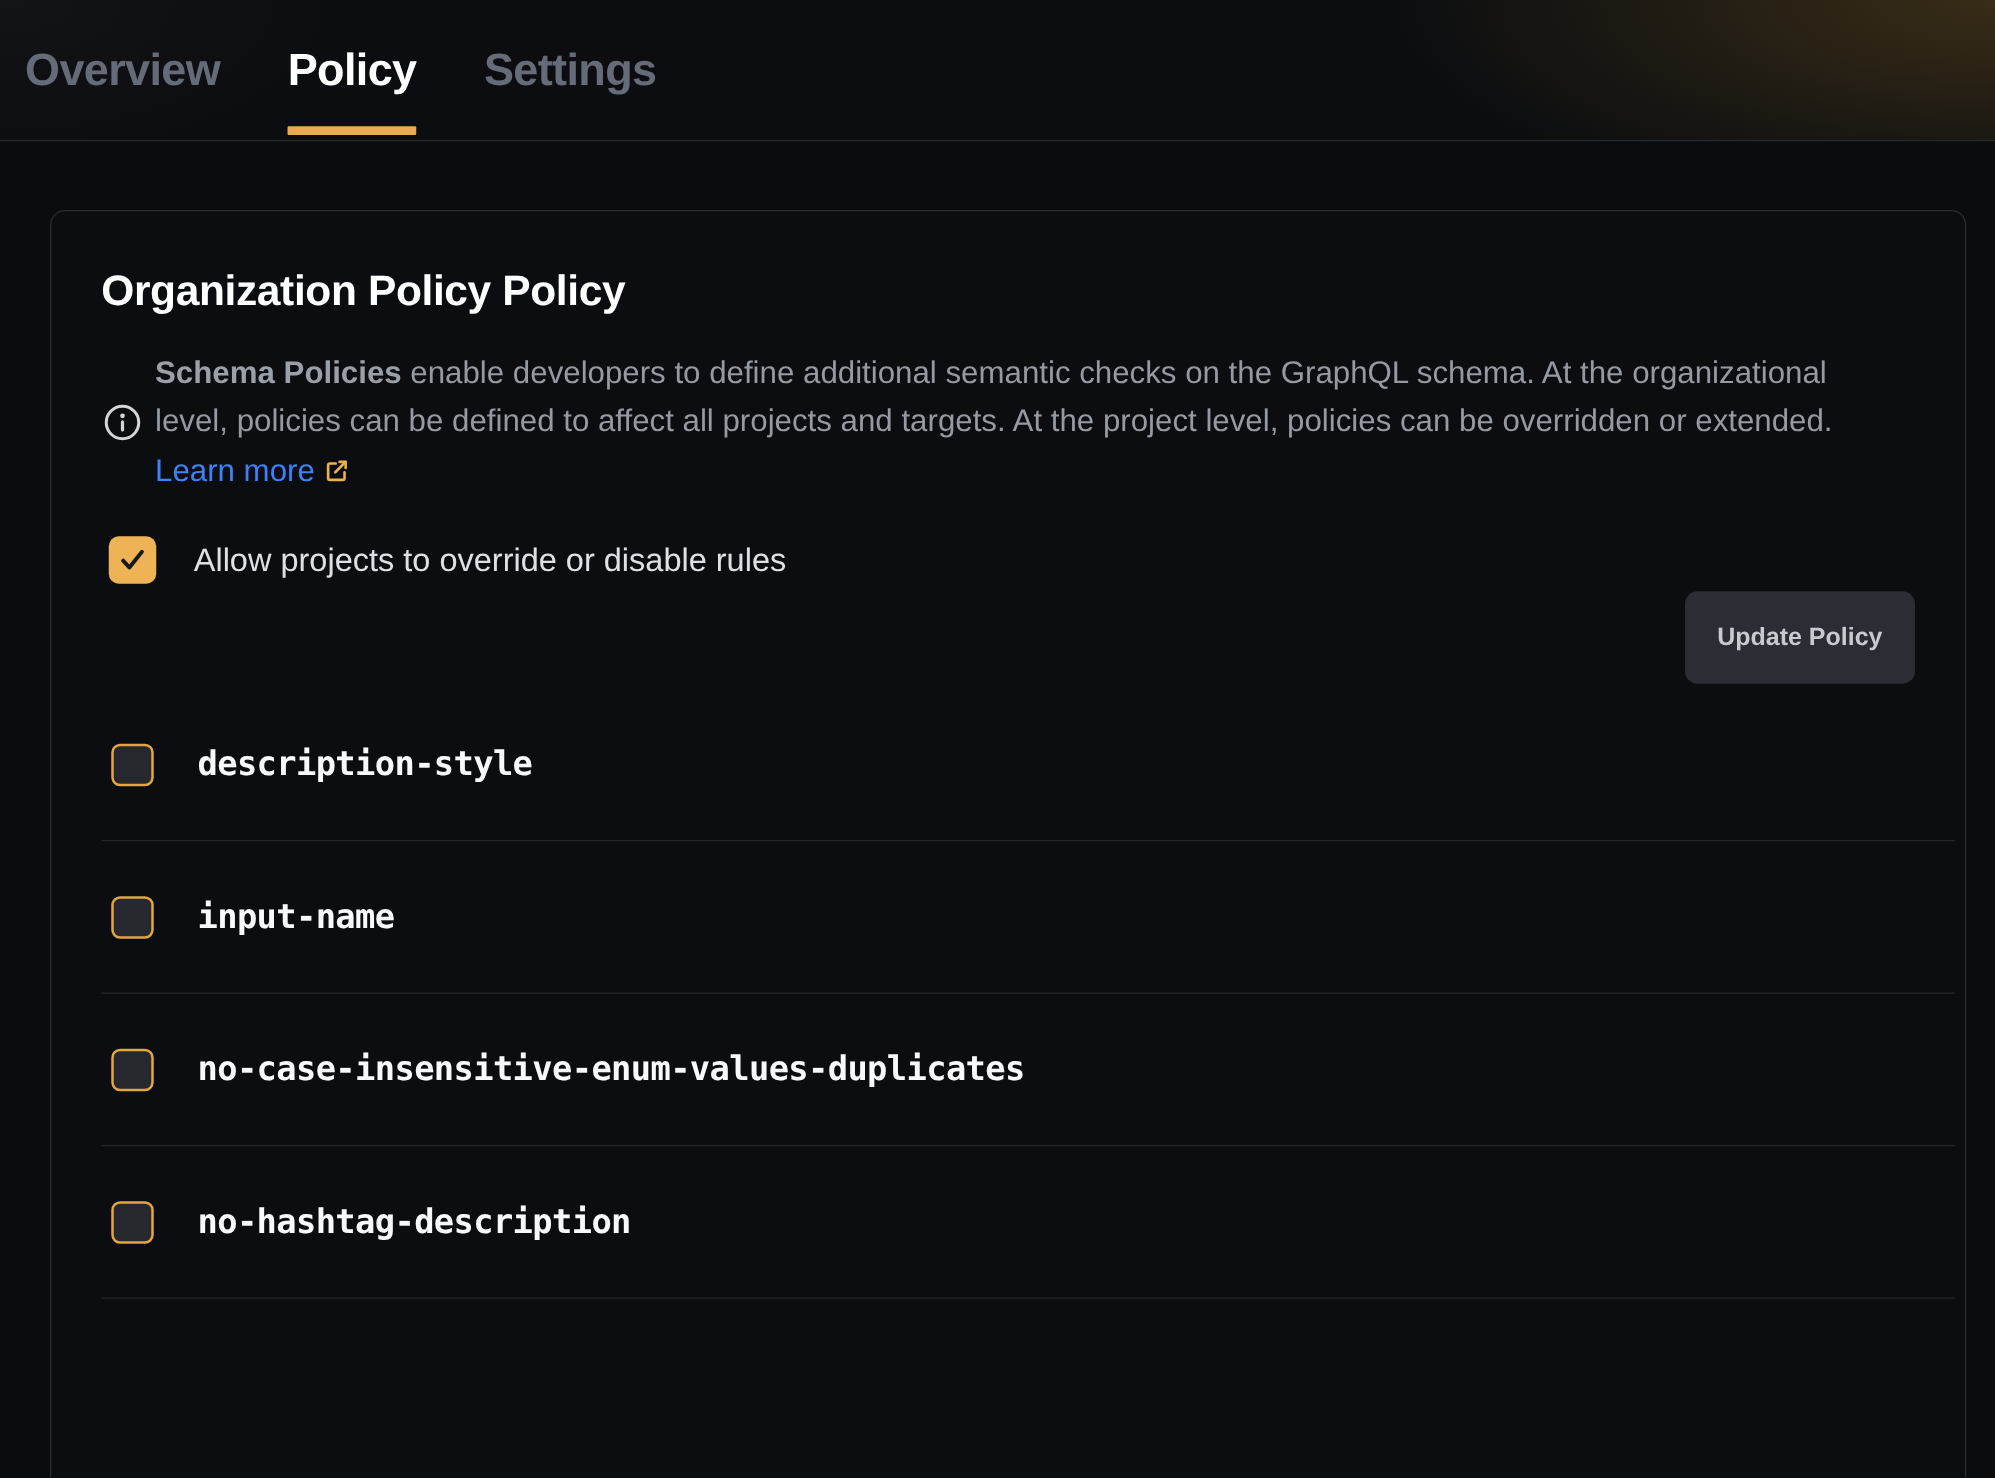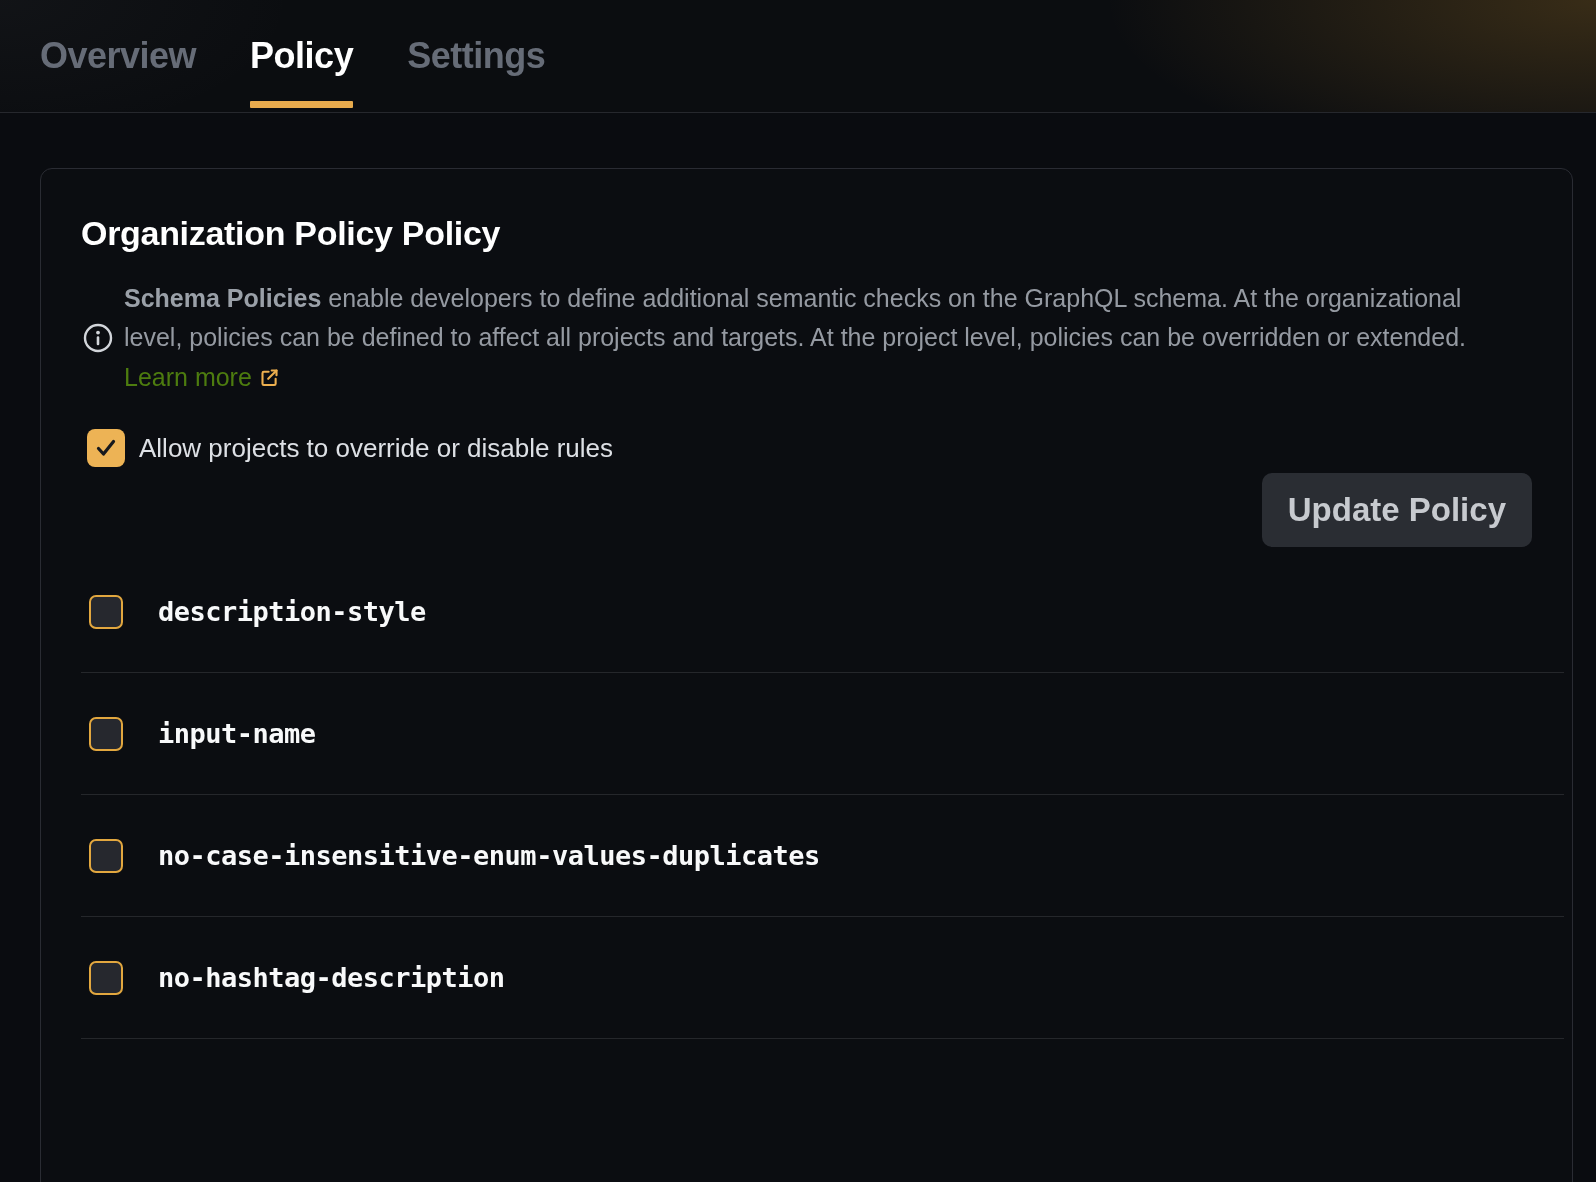--- a/index.html
+++ b/index.html
@@ -11,21 +11,21 @@
   }
 
   
   .topbar {
     position:relative; height:113px;
     border-bottom:1px solid #26282d;
     background:
       radial-gradient(720px 260px ellipse at 100% 0%, rgba(186,134,44,0.26), rgba(186,134,44,0.0) 68%),
       radial-gradient(420px 200px ellipse at 0% 0%, rgba(140,140,150,0.05), rgba(0,0,0,0) 70%),
       #0b0d10;
-    display:flex; align-items:center; padding-left:40px;
+    display:flex; align-items:center; padding-left:20px;
   }
   .tabs { display:flex; gap:54px; height:100%; align-items:center; }
   .tab {
     position:relative; height:100%; display:flex; align-items:center;
     font-size:36px; font-weight:bold; color:#666c77; cursor:pointer;
     letter-spacing:-0.5px;
   }
   .tab.active { color:#ffffff; }
   .tab.active::after {
     content:""; position:absolute; left:0; right:0; bottom:4px; height:7px;
@@ -45,39 +45,39 @@
     margin-bottom:25px; line-height:1.2;
   }
 
   .info-row { display:flex; align-items:center; gap:11px; margin-left:2px; }
   .info-icon { flex:0 0 30px; width:30px; height:30px; }
   .info-text {
     font-size:25px; line-height:39.5px; color:#959aa2; max-width:1372px;
   }
   .info-text b { font-weight:bold; color:#9aa0a8; }
   .learn-more {
-    color:#4d7c0f; text-decoration:none; cursor:pointer; white-space:nowrap;text-align:right;
+    color:#3b82f6; text-decoration:none; cursor:pointer; white-space:nowrap;text-align:right;
   }
   .ext-icon { display:inline-block; width:21px; height:21px; vertical-align:-2px; margin-left:7px; }
 
   
-  .override-row { display:flex; align-items:center; gap:14px; margin:32px 0 0 6px; }
+  .override-row { display:flex; align-items:center; gap:30px; margin:32px 0 0 6px; }
   .checkbox {
     width:38px; height:38px; border-radius:8px; cursor:pointer;
     display:flex; align-items:center; justify-content:center; flex:0 0 auto;
   }
   .checkbox.checked { background:#edb355; }
   .override-label { font-size:26px; color:#dde0e5; }
 
   
   .button-row { display:flex; justify-content:flex-end; margin-top:6px; }
   .update-btn {
     height:74px; padding:0 26px; border:none; border-radius:10px;
     background:#2a2d33; color:#c7cacf; font-family:inherit;
-    font-size:33px; font-weight:bold; cursor:pointer;
+    font-size:20px; font-weight:bold; cursor:pointer;
   }
 
   
   .rules-list { margin-top:4px; margin-right:-32px; }
   .rule-row {
     height:122px; display:flex; align-items:center;
     border-bottom:1px solid #25272b;
   }
   .rule-checkbox {
     width:34px; height:34px; margin-left:8px; border-radius:7px;

